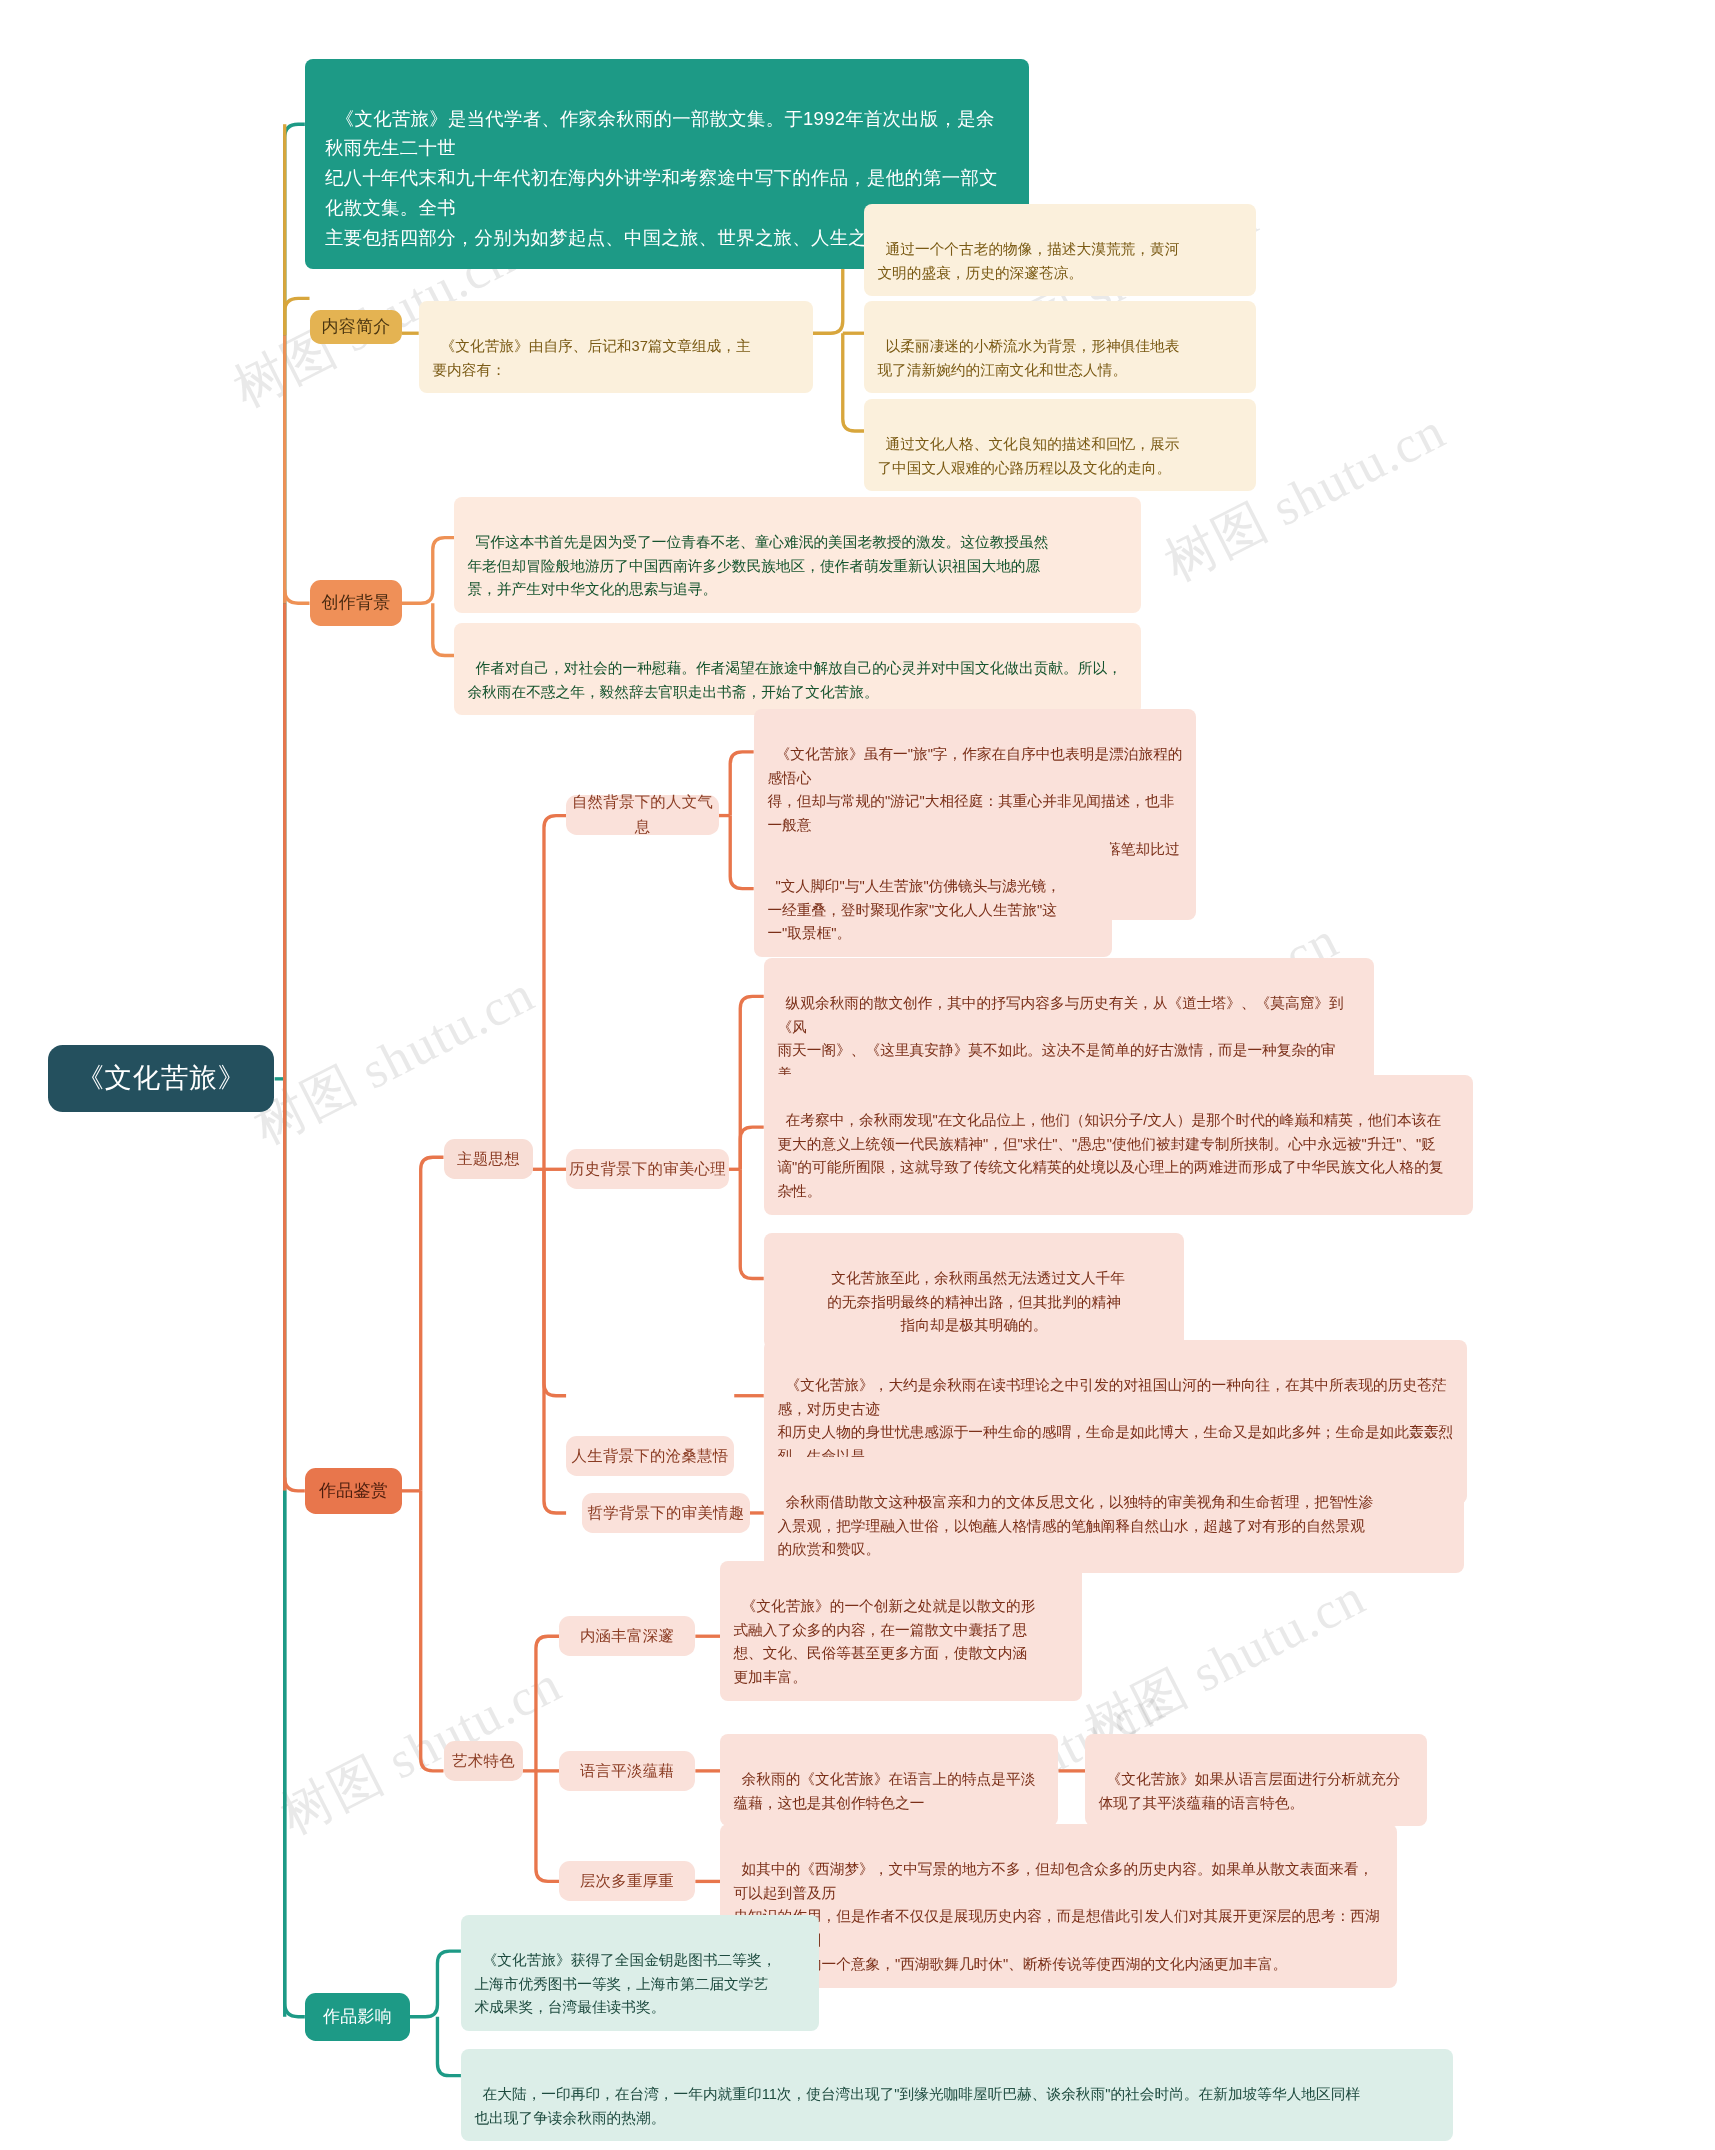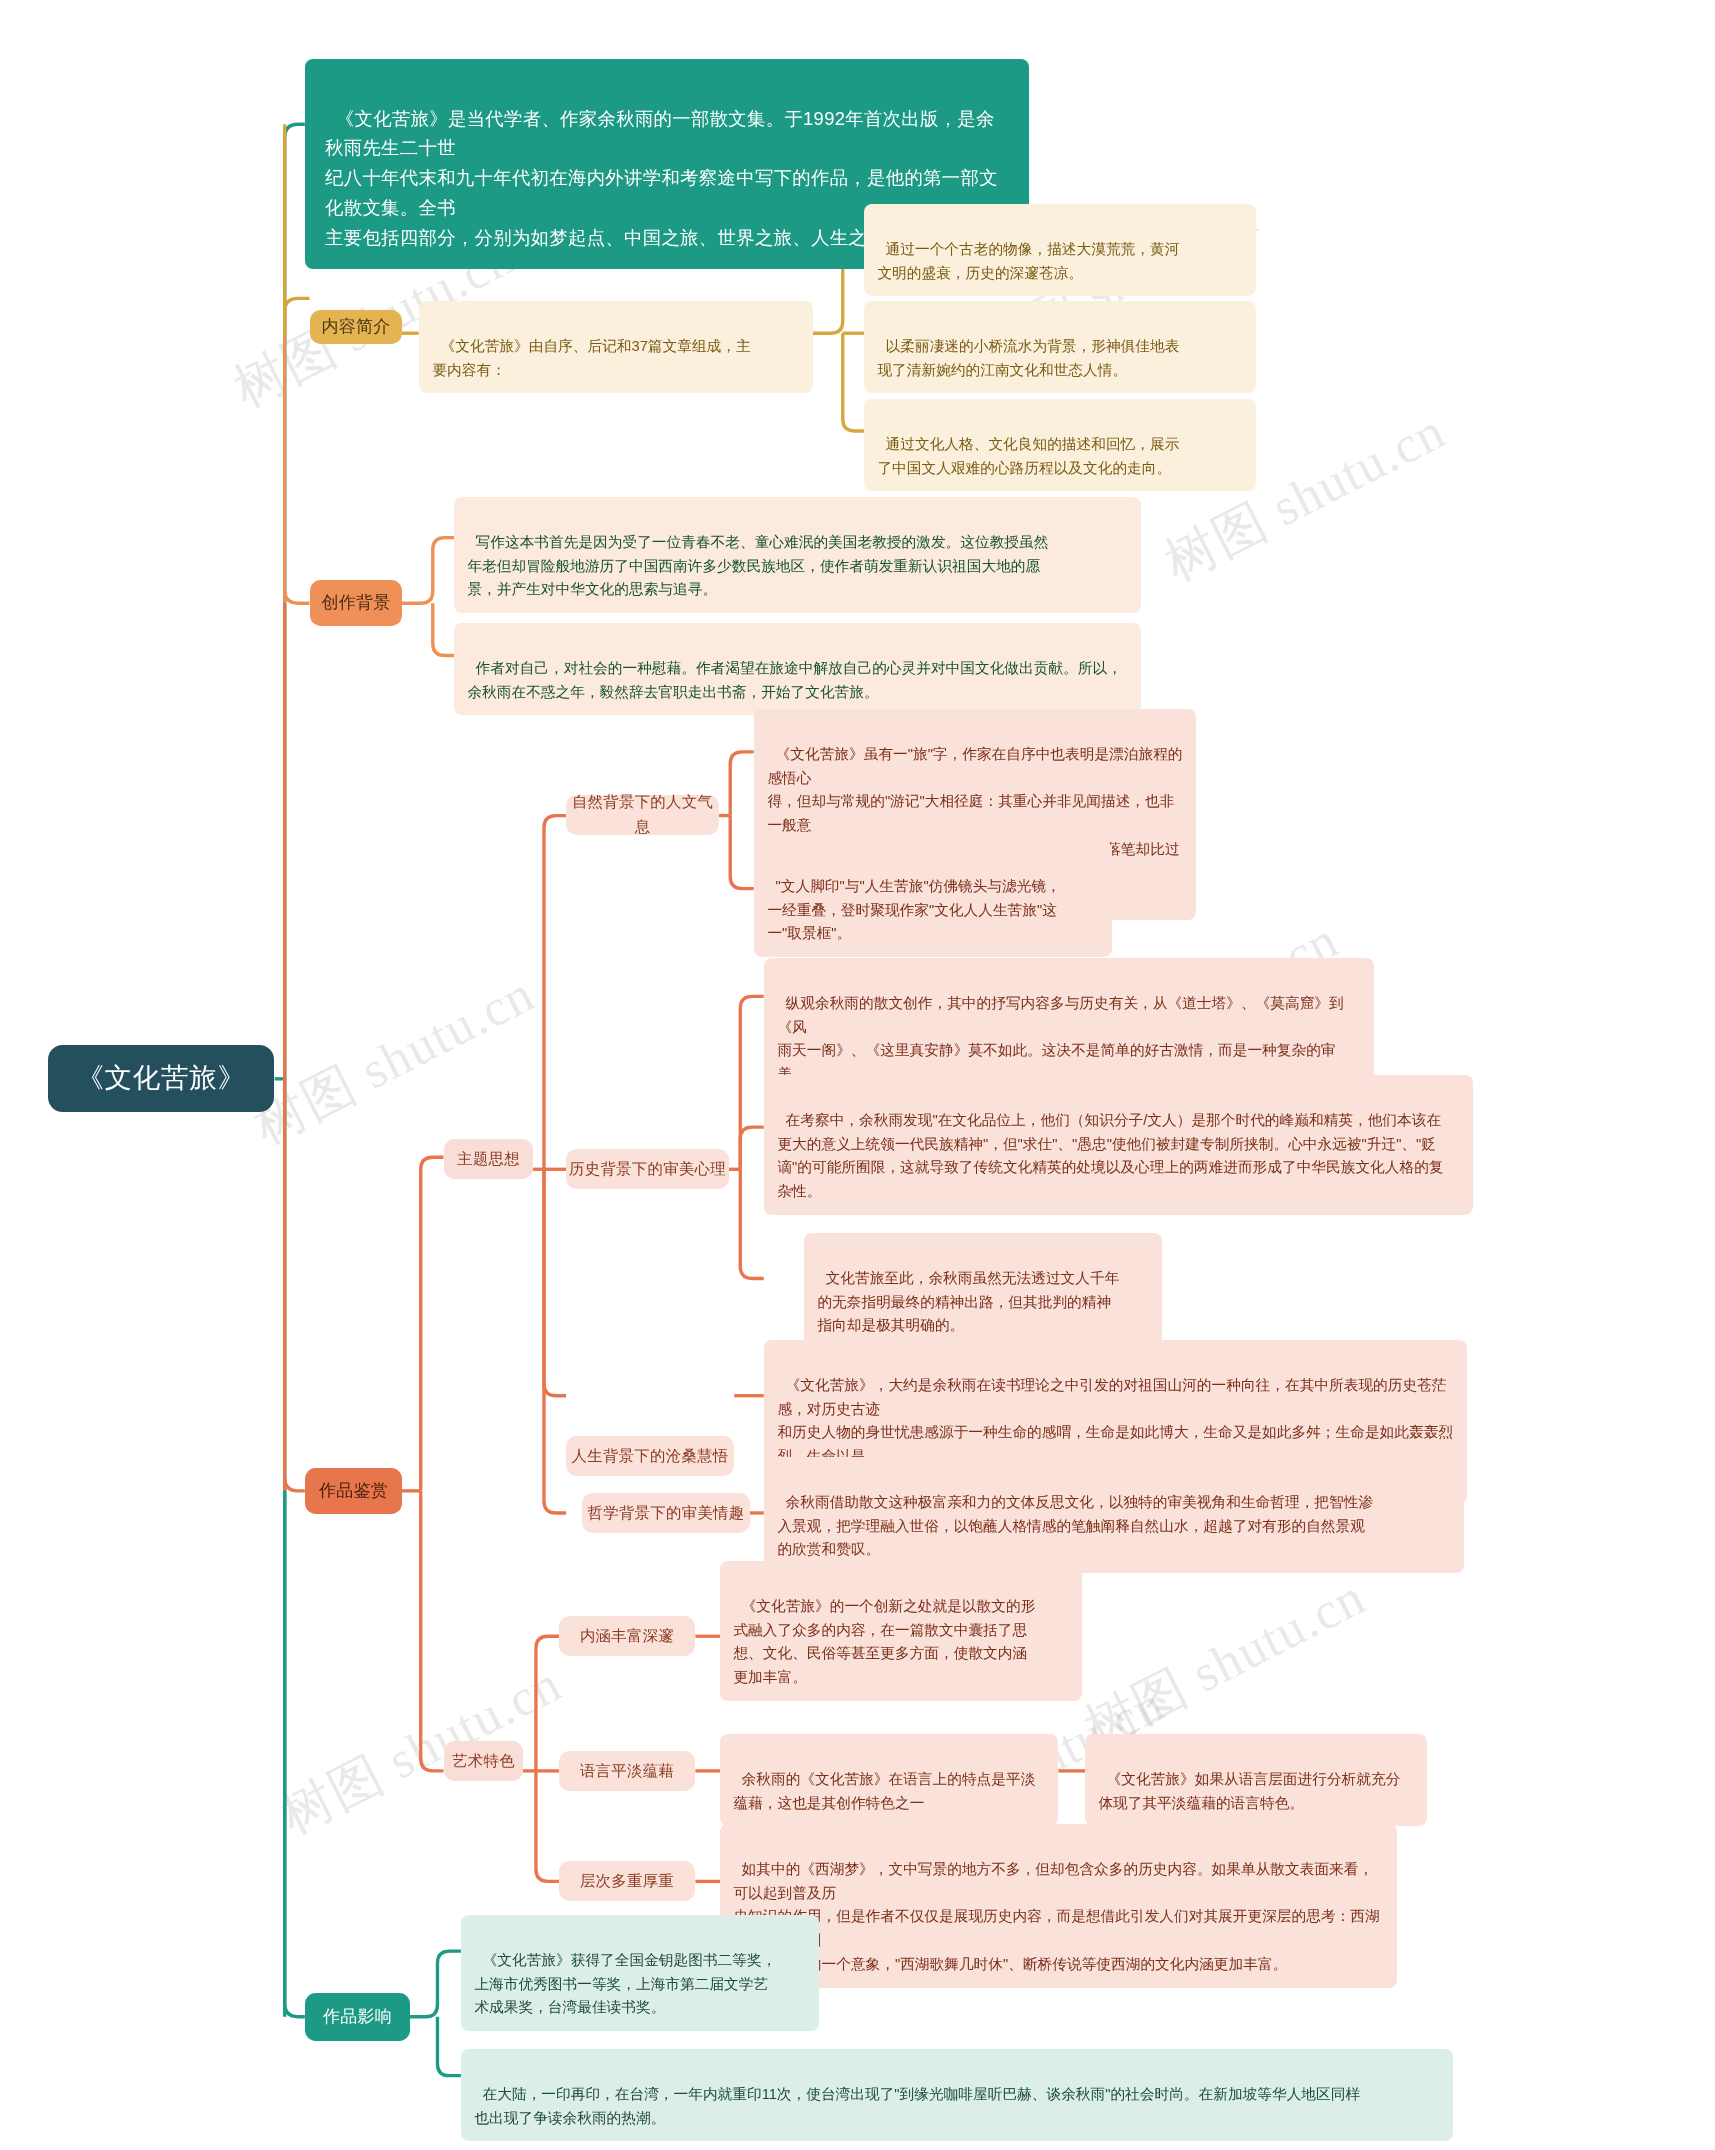--- a/index.html
+++ b/index.html
@@ -229,21 +229,21 @@
   <span>纵观余秋雨的散文创作，其中的抒写内容多与历史有关，从《道士塔》、《莫高窟》到《风
 雨天一阁》、《这里真安静》莫不如此。这决不是简单的好古激情，而是一种复杂的审美，
 一种从过去的岁月中寻找自己与发现现实的过程。</span>
 </div>
 <div class="node leaf leaf-rose" style="left:764px;top:1075px;width:709px;">
   <span>在考察中，余秋雨发现"在文化品位上，他们（知识分子/文人）是那个时代的峰巅和精英，他们本该在
 更大的意义上统领一代民族精神"，但"求仕"、"愚忠"使他们被封建专制所挟制。心中永远被"升迁"、"贬
 谪"的可能所囿限，这就导致了传统文化精英的处境以及心理上的两难进而形成了中华民族文化人格的复
 杂性。</span>
 </div>
-<div class="node leaf leaf-rose" style="left:804px;top:1233px;width:358px;">
+<div class="node leaf leaf-rose" style="left:764px;top:1233px;width:420px;text-align:center;">
   <span>文化苦旅至此，余秋雨虽然无法透过文人千年
 的无奈指明最终的精神出路，但其批判的精神
 指向却是极其明确的。</span>
 </div>
 
 <div class="node chip chip-pink" style="left:566px;top:1436px;width:168px;height:40px;">
   <span>人生背景下的沧桑慧悟</span>
 </div>
 <div class="node leaf leaf-rose" style="left:764px;top:1340px;width:703px;">
   <span>《文化苦旅》，大约是余秋雨在读书理论之中引发的对祖国山河的一种向往，在其中所表现的历史苍茫感，对历史古迹

